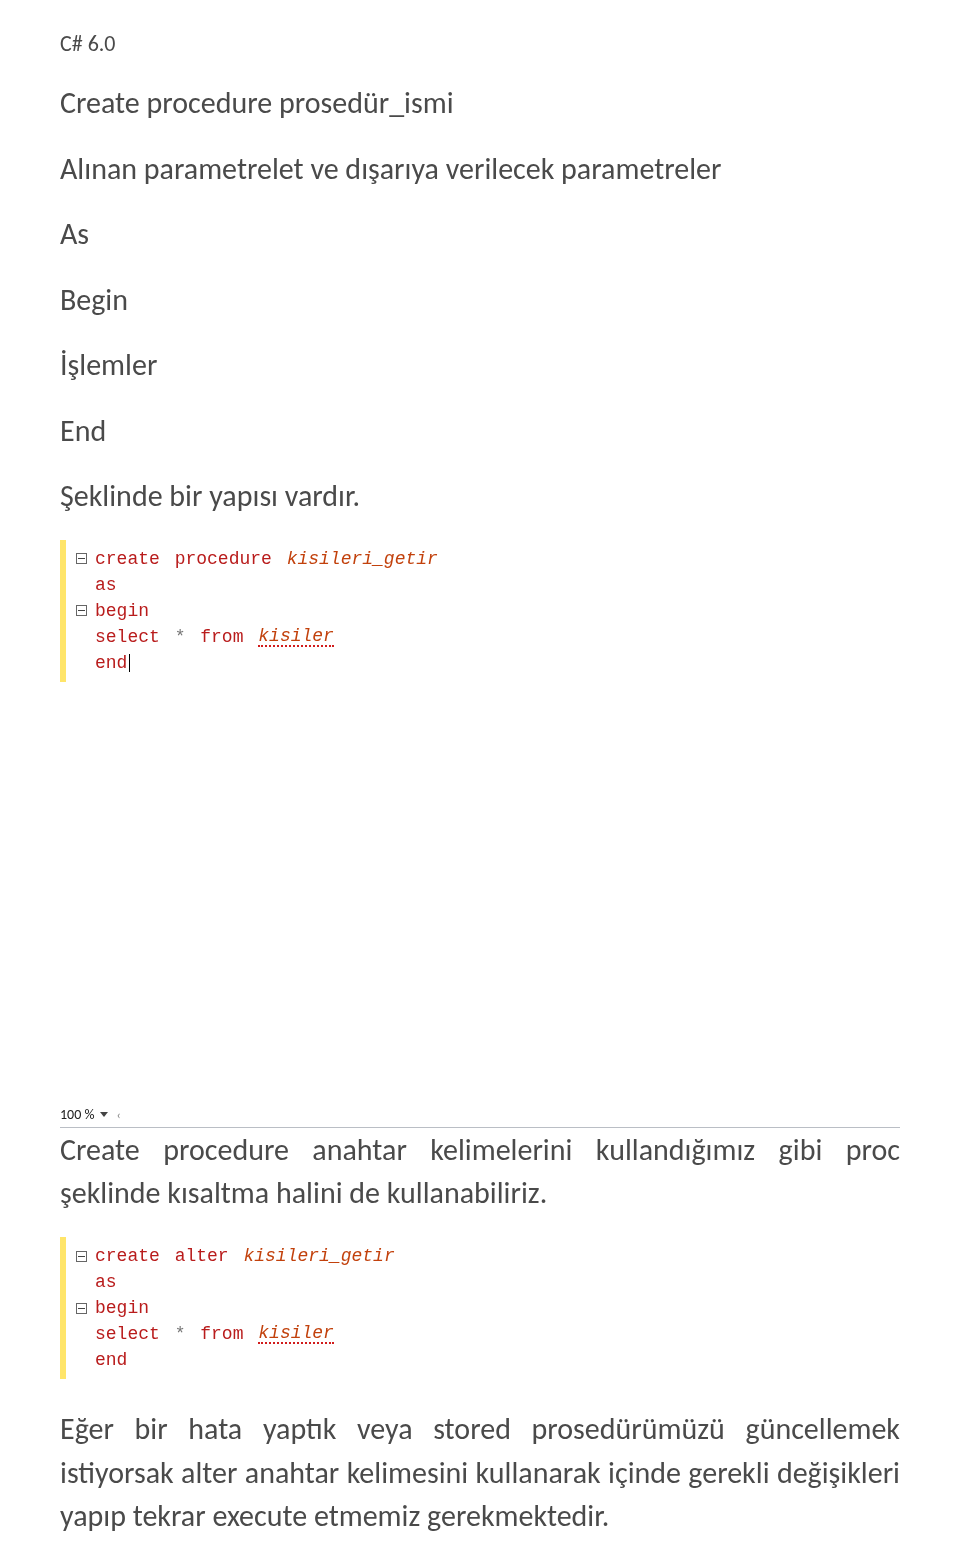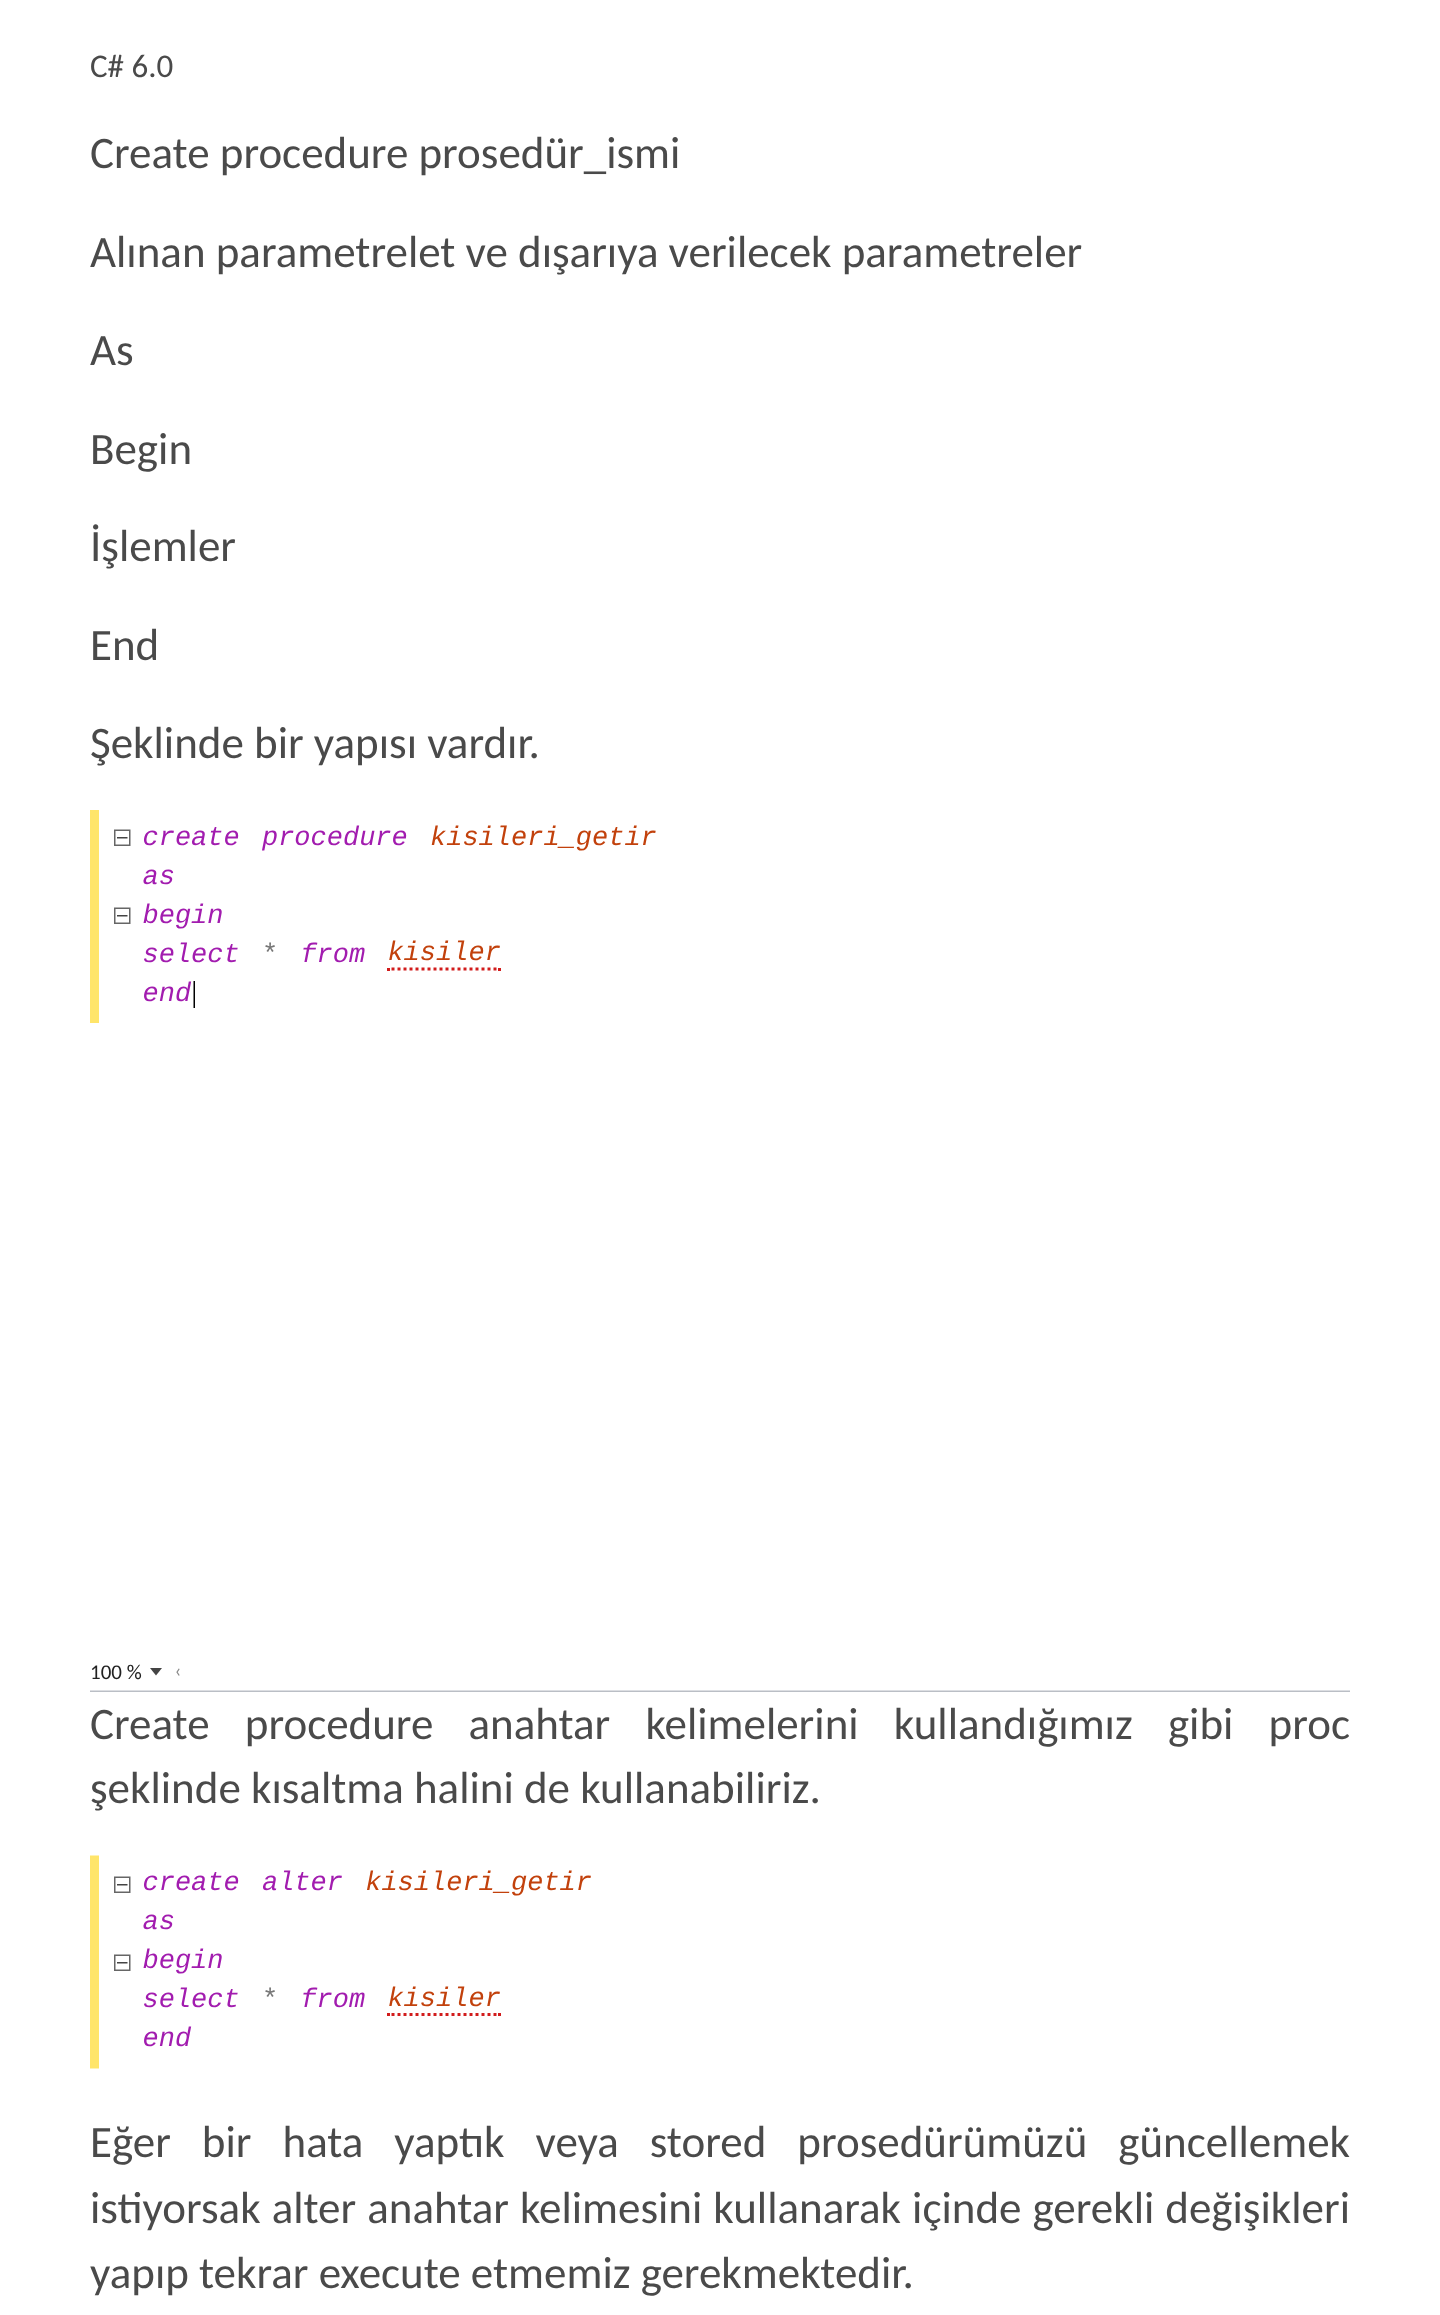--- a/index.html
+++ b/index.html
@@ -44,21 +44,21 @@
     margin-right: 6px;
     flex-shrink: 0;
   }
   .fold-box::before {
     content: "";
     position: absolute;
     left: 1px; right: 1px; top: 4px;
     height: 1px; background: #444;
   }
   .fold-spacer { display:inline-block; width: 17px; flex-shrink:0; }
-  .kw-blue { color: #a21caf; font-style: italic; }
+  .kw-blue { color: #b91c1c; }
   .kw-teal { color: #c2410c; font-style: italic; }
   .kw-gray { color: #777; }
   .squiggle {
     display: inline-block;
     border-bottom: 2px dotted #d11c1c;
     padding-bottom: 0;
     line-height: 1;
   }
   .code-shot .cursor {
     display:inline-block; width:1px; height:18px; background:#000; vertical-align: middle;

